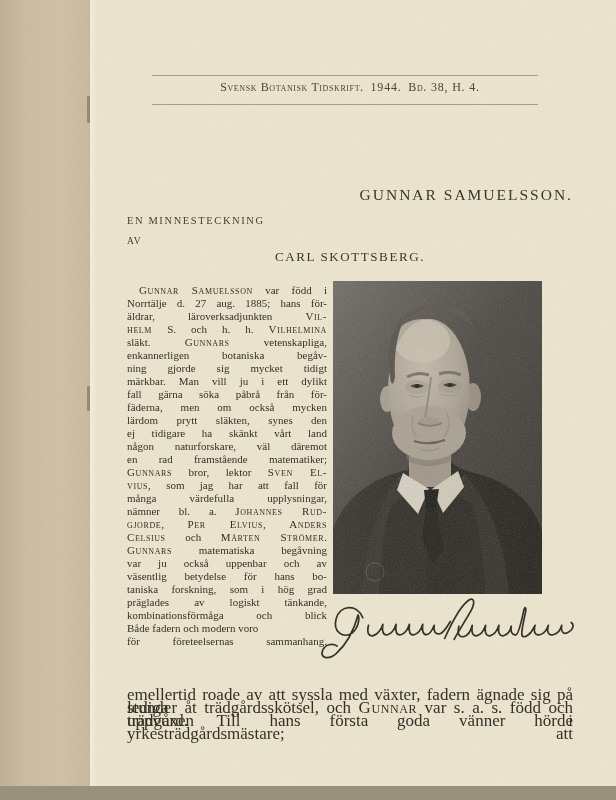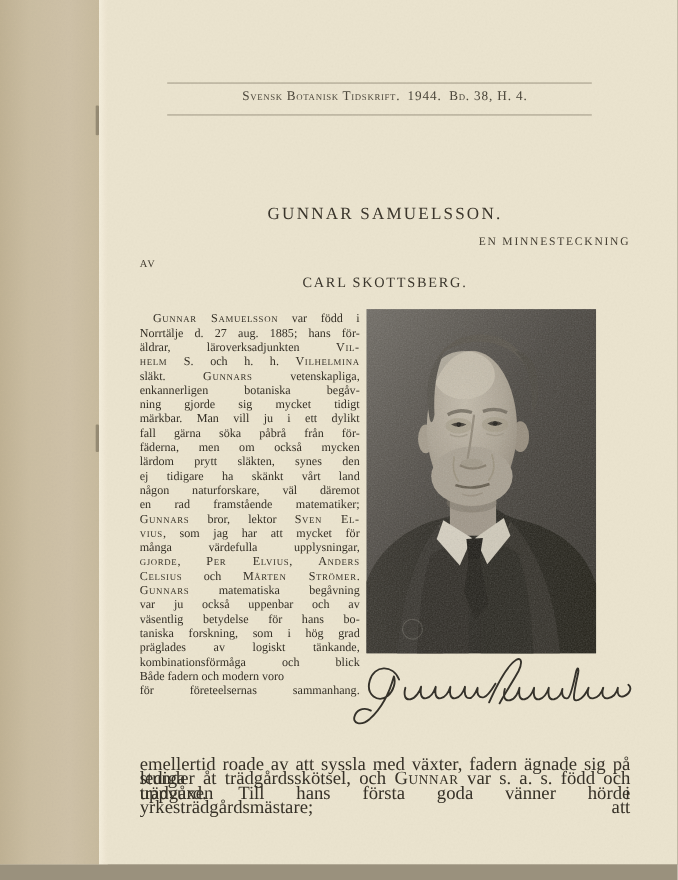--- a/index.html
+++ b/index.html
@@ -14,23 +14,23 @@
     background:linear-gradient(90deg,#f4eedc 0%,#eee6d2 70%,#ebe4cf 100%);}
   .staple{position:absolute;left:87px;width:3px;background:rgba(99,92,74,.5);border-radius:1px;}
   .staple.s1{top:96px;height:27px;}
   .staple.s2{top:386px;height:25px;}
   .rule{position:absolute;left:152px;width:386px;height:1px;background:#a79f8c;}
   .rule.top{top:75px;}
   .rule.bottom{top:104px;}
   .runhead{position:absolute;left:127px;top:80px;width:446px;text-align:center;
     font-size:12px;line-height:14px;color:#4c473b;letter-spacing:.8px;}
   .sc{font-variant:small-caps;letter-spacing:.6px;}
-  .t-title{position:absolute;left:127px;top:186px;width:446px;text-align:center;
+  .t-title{position:absolute;left:127px;top:186px;width:446px;text-align:right;
     font-size:15.5px;letter-spacing:2px;color:#3b362c;}
-  .t-sub{position:absolute;left:127px;top:215px;width:446px;text-align:right;
+  .t-sub{position:absolute;left:127px;top:215px;width:446px;text-align:left;
     font-size:10.5px;letter-spacing:1.6px;color:#453f33;}
   .t-av{position:absolute;left:127px;top:236px;width:446px;text-align:left;
     font-size:9.5px;letter-spacing:1.2px;color:#453f33;}
   .t-author{position:absolute;left:127px;top:249px;width:446px;text-align:center;
     font-size:13px;letter-spacing:1.6px;color:#3b362c;}
   .col{position:absolute;left:127px;top:284px;width:200px;font-size:11px;}
   .fullw{position:absolute;left:127px;top:688px;width:446px;font-size:17px;}
   .tline{height:13px;line-height:13px;}
   .tline.just{text-align:justify;text-align-last:justify;}
   .tline.ind{text-indent:12px;}
@@ -69,22 +69,23 @@
       <div class="tline just"><span>enkannerligen botaniska begåv-</span></div>
       <div class="tline just"><span>ning gjorde sig mycket tidigt</span></div>
       <div class="tline just"><span>märkbar. Man vill ju i ett dylikt</span></div>
       <div class="tline just"><span>fall gärna söka påbrå från för-</span></div>
       <div class="tline just"><span>fäderna, men om också mycken</span></div>
       <div class="tline just"><span>lärdom prytt släkten, synes den</span></div>
       <div class="tline just"><span>ej tidigare ha skänkt vårt land</span></div>
       <div class="tline just"><span>någon naturforskare, väl däremot</span></div>
       <div class="tline just"><span>en rad framstående matematiker;</span></div>
       <div class="tline just"><span class="sc">Gunnars</span><span> bror, lektor </span><span class="sc">Sven El-</span></div>
-      <div class="tline just"><span class="sc">vius</span><span>, som jag har att mycket för</span></div>
+      <div class="tline just"><span class="sc">vius</span><span>, som jag har att fall för</span></div>
       <div class="tline just"><span>många värdefulla upplysningar,</span></div>
+      <div class="tline just"><span>nämner bl. a. </span><span class="sc">Johannes Rud-</span></div>
       <div class="tline just"><span class="sc">gjorde</span><span>, </span><span class="sc">Per Elvius</span><span>, </span><span class="sc">Anders</span></div>
       <div class="tline just"><span class="sc">Celsius</span><span> och </span><span class="sc">Mårten Strömer</span><span>.</span></div>
       <div class="tline just"><span class="sc">Gunnars</span><span> matematiska begåvning</span></div>
       <div class="tline just"><span>var ju också uppenbar och av</span></div>
       <div class="tline just"><span>väsentlig betydelse för hans bo-</span></div>
       <div class="tline just"><span>taniska forskning, som i hög grad</span></div>
       <div class="tline just"><span>präglades av logiskt tänkande,</span></div>
       <div class="tline just"><span>kombinationsförmåga och blick</span></div>
       <div class="tline"><span>Både fadern och modern voro</span></div>
       <div class="tline just"><span>för företeelsernas sammanhang.</span></div>

